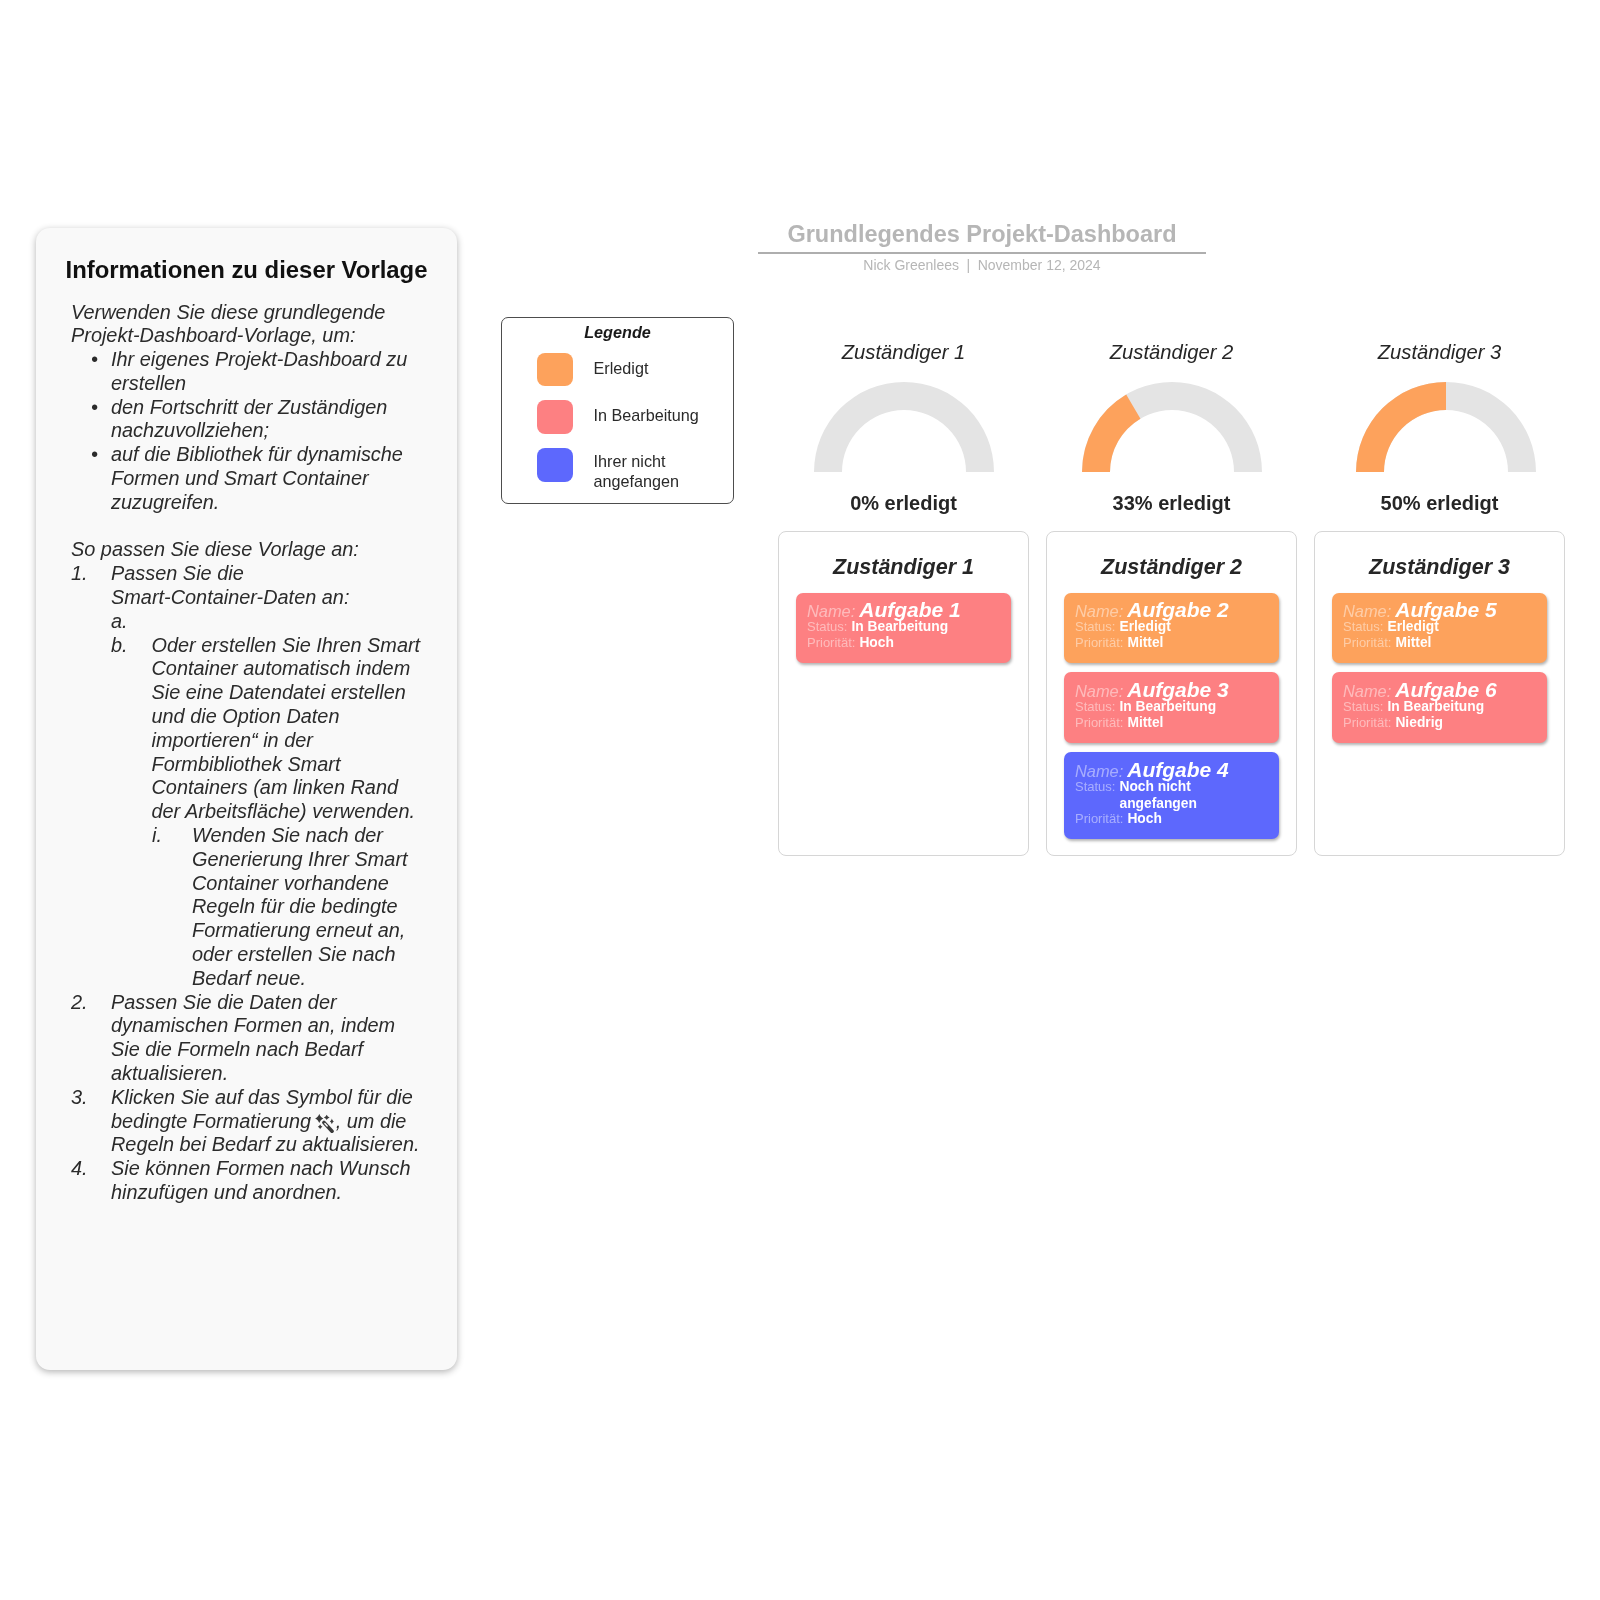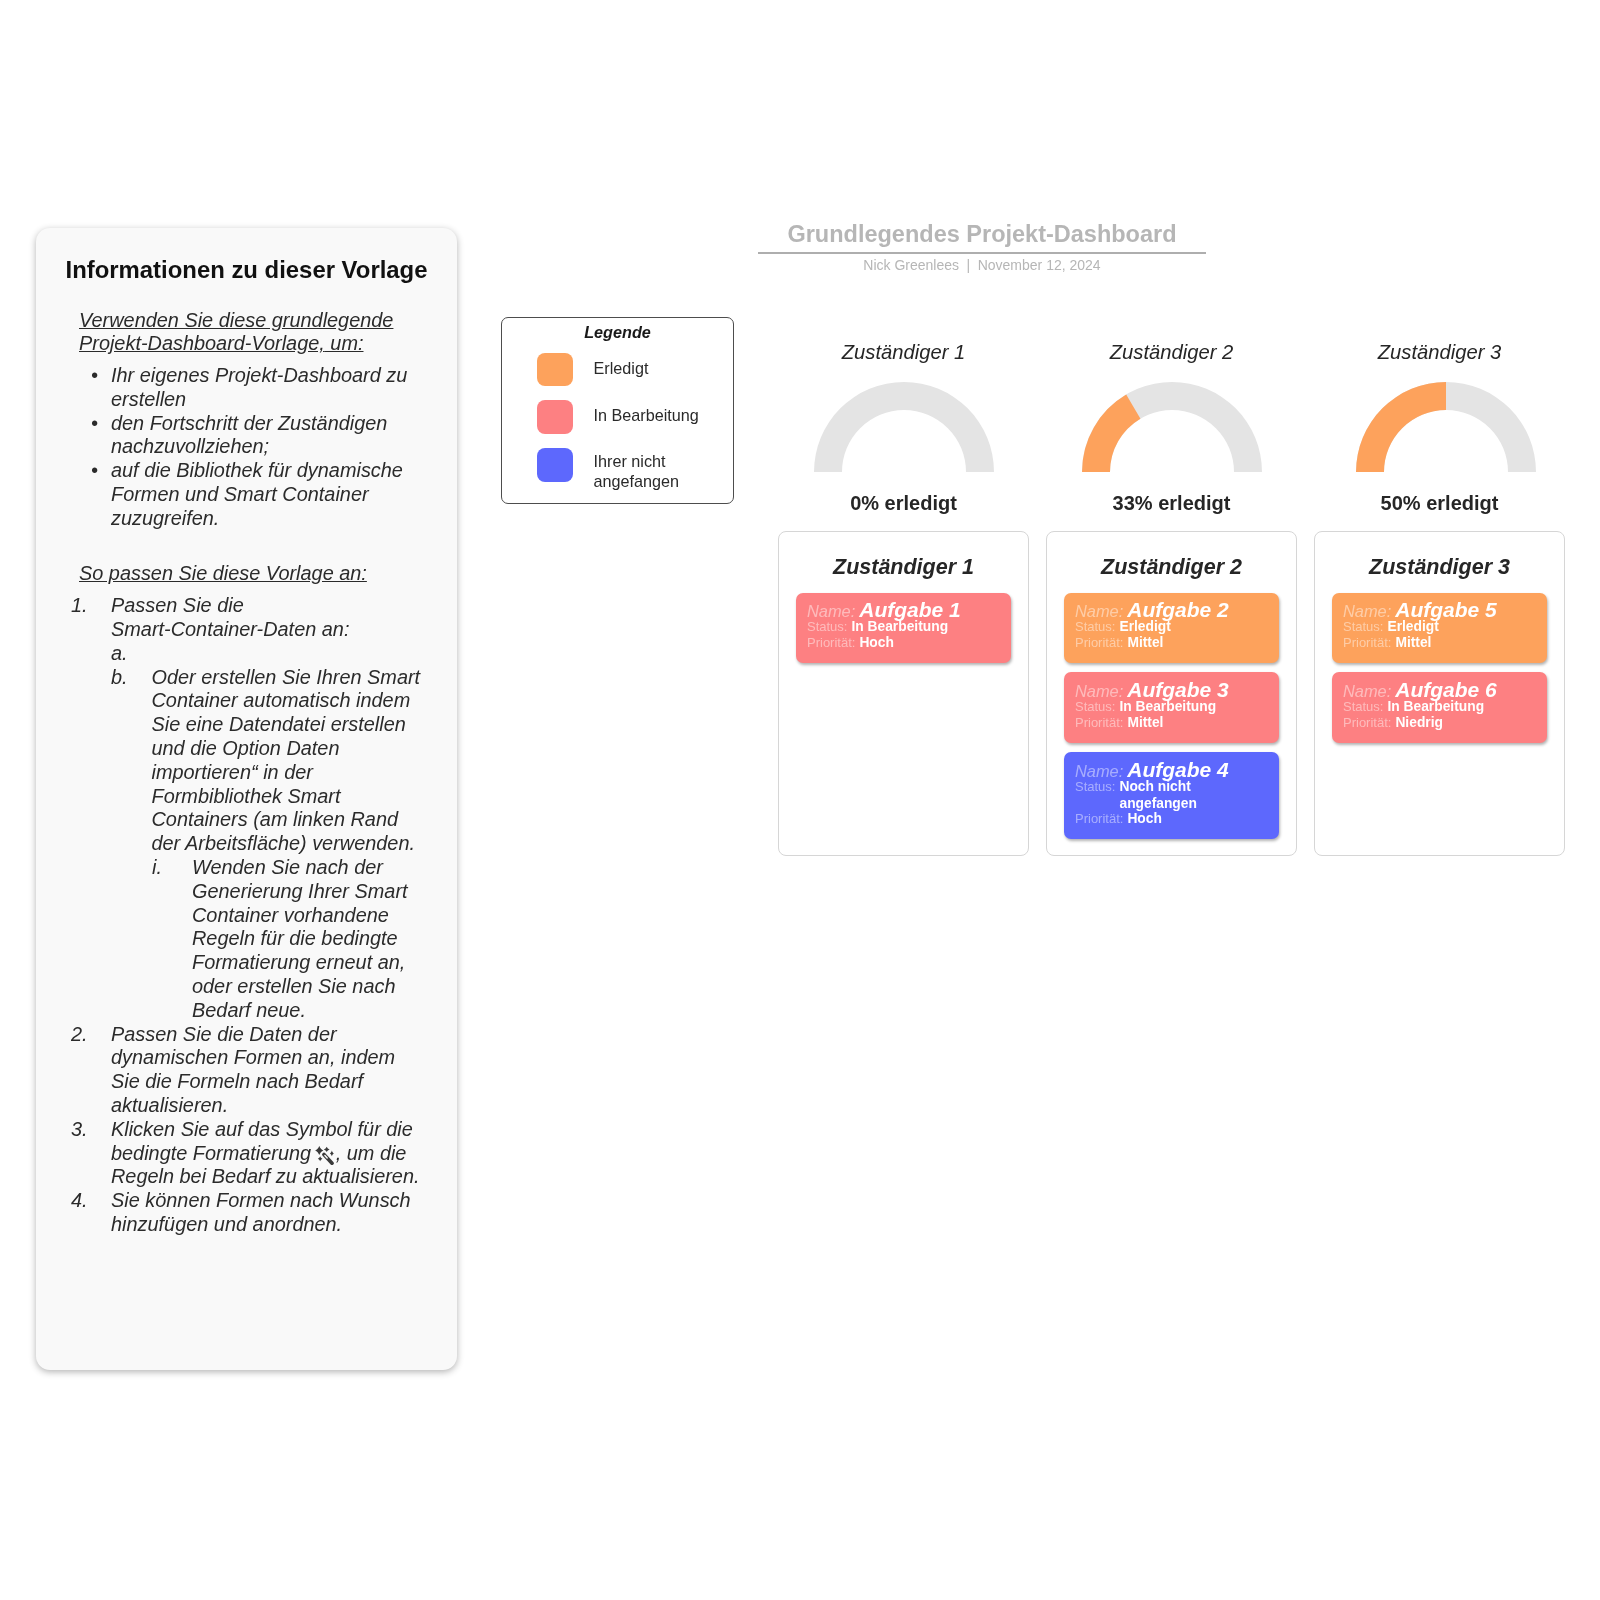--- a/index.html
+++ b/index.html
@@ -9,21 +9,21 @@
   .canvas{position:absolute;left:0;top:0;width:1600px;height:1600px;}
 
   
   #info-card{position:absolute;left:36px;top:228px;width:421px;height:1142px;
      background:#f9f9f9;border-radius:14px;
      box-shadow:0 2px 7px rgba(0,0,0,.30);box-sizing:border-box;}
   #info-title{position:absolute;left:0;top:28px;width:100%;text-align:center;
      font-size:23.9px;font-weight:bold;color:#111;line-height:27px;}
   #info-body{position:absolute;left:35px;top:72.5px;width:340px;
      font-style:italic;font-size:19.9px;line-height:23.8px;color:#2b2b2b;}
-  #info-body p{margin:8px;width:353px;text-decoration:underline;}
+  #info-body p{margin:0;width:353px;}
   .gap{height:23.8px;}
   .wand{width:19px;height:19px;vertical-align:-5px;fill:#3a3a3a;margin:0 2px 0 -2px;}
   .nb{white-space:nowrap;}
   .li{display:flex;}
   .li .mk{flex:0 0 auto;text-align:left;}
   .li .tx{flex:1 1 auto;}
   .lvl1 .mk{width:40px;box-sizing:border-box;}
   .lvl1 .tx{width:313px;flex:0 0 auto;}
   .lvl1b .mk{width:40px;padding-left:20px;box-sizing:border-box;}
   .lvl1b .tx{width:313px;flex:0 0 auto;}

